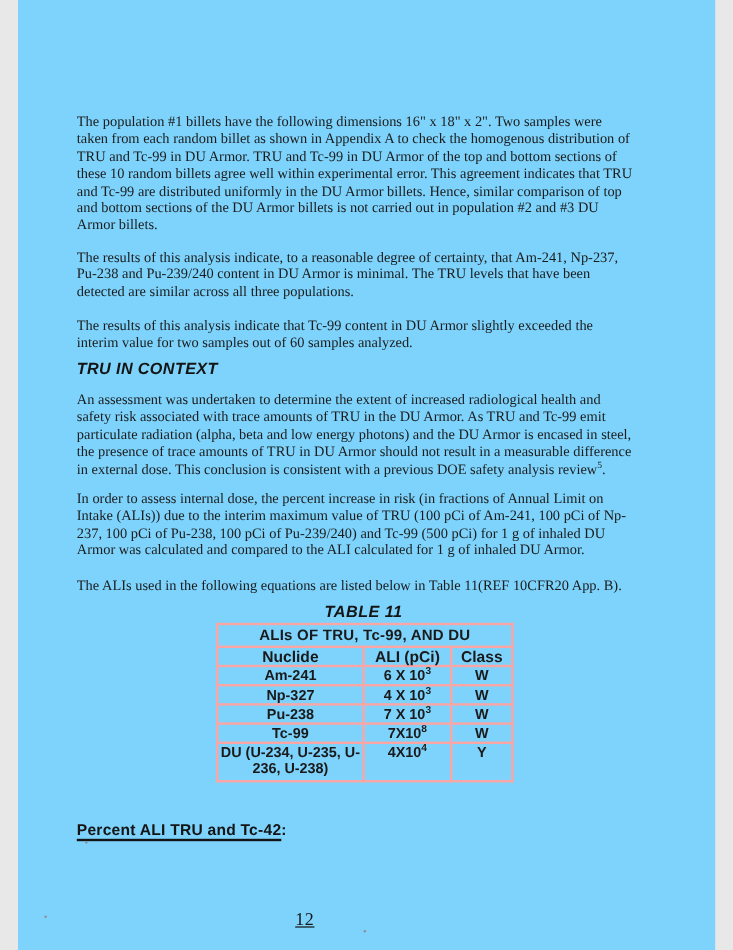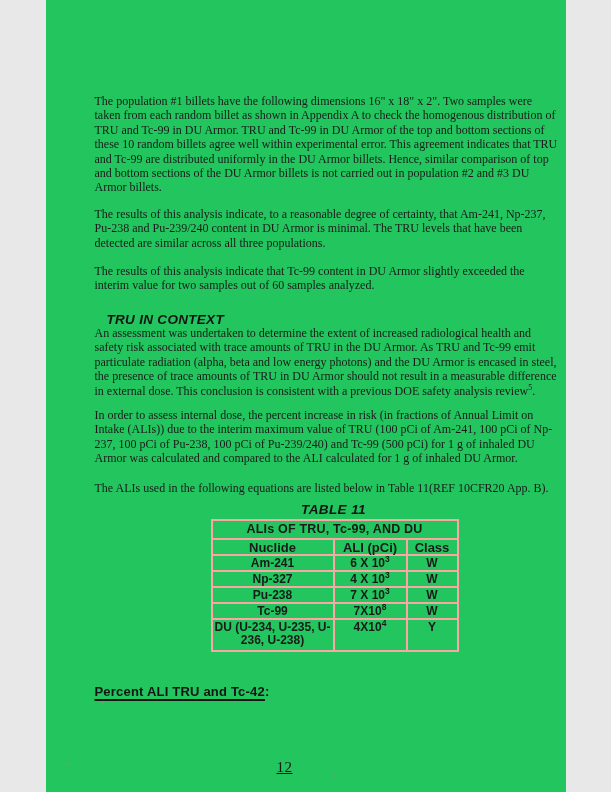--- a/index.html
+++ b/index.html
@@ -1,38 +1,38 @@
 <!DOCTYPE html>
 <html><head>
 <meta charset="utf-8">
 <style>
   html,body{margin:0;padding:0;background:#e8e8e8;}
   .page{
     position:relative;
-    width:520px;height:792px;
-    background:#22c55e;
+    width:581px;height:792px;
+    background:#7dd3fc;
     margin:0 auto;
     overflow:hidden;
     font-family:"Liberation Serif", serif;
     color:#1b1b1b;
   }
   .body-text{
     position:absolute;
     left:49px;
     width:548px;
     font-size:12px;
     line-height:14.4px;
     white-space:pre-line;
     margin:0;
   }
   .fn-sup{font-size:8px;vertical-align:super;line-height:0;}
   .section-heading{
     position:absolute;
     left:49px;
-    margin:12px;
+    margin:0;
     font-family:"Liberation Sans", sans-serif;
     font-style:italic;
     font-weight:bold;
     font-size:13.5px;
     letter-spacing:0.3px;
     color:#141414;
   }
   .table-block{
     position:absolute;
     left:165px;

